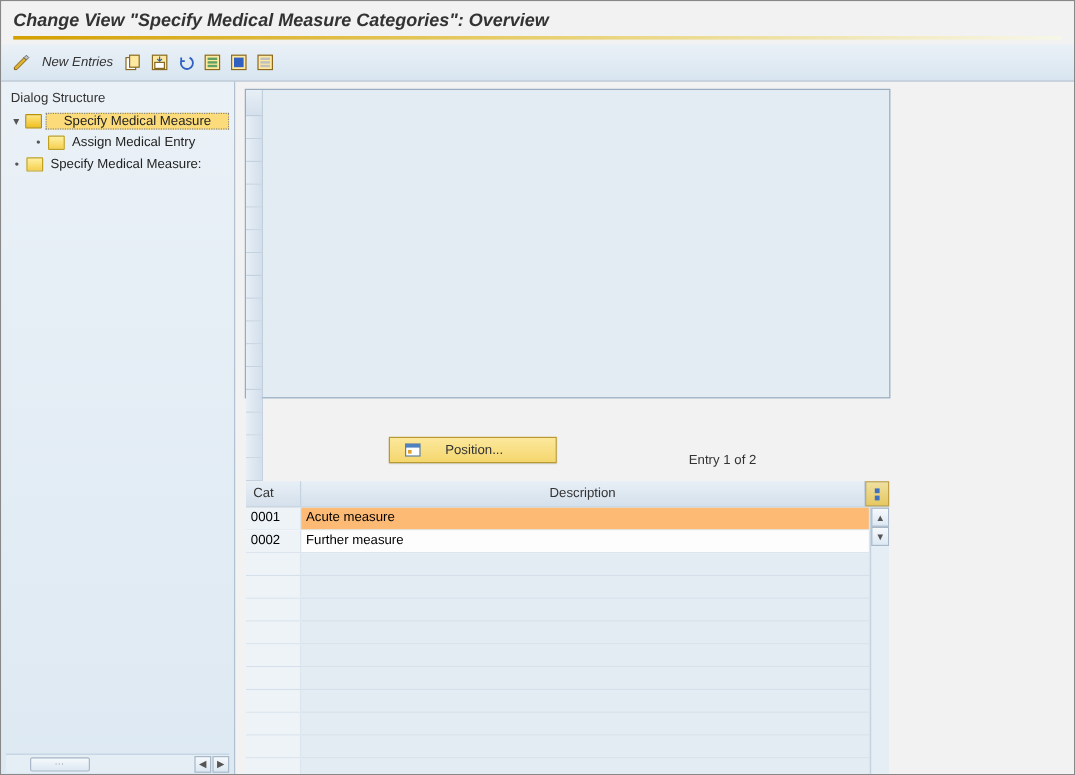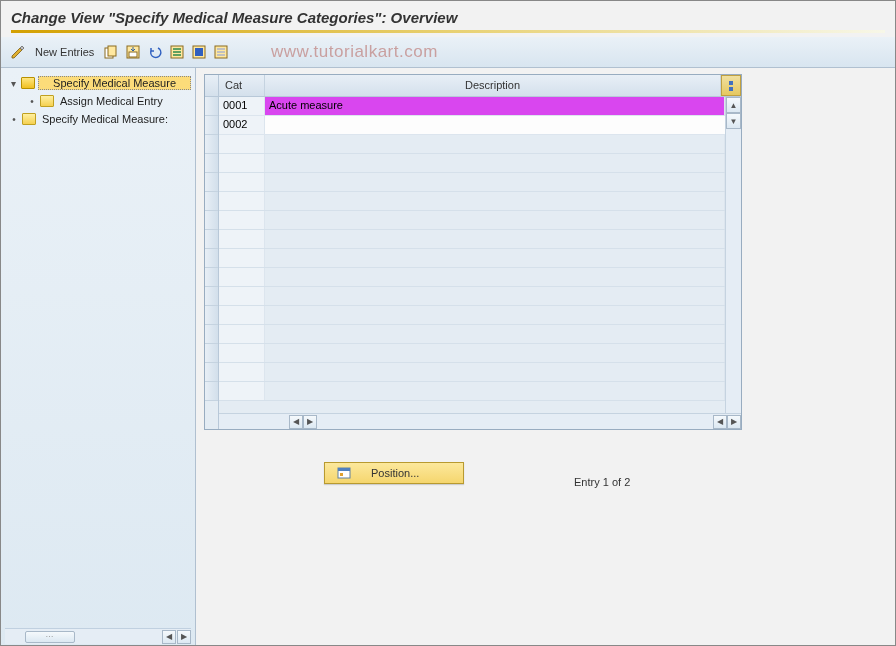--- a/index.html
+++ b/index.html
@@ -42,20 +42,21 @@
     display: flex;
     align-items: center;
     justify-content: center;
     cursor: pointer;
   }
   .new-entries {
     font-size: 11px;
     color: #333;
     padding: 0 4px;
     cursor: pointer;
+    font-style: italic;
   }
   .watermark {
     position: absolute;
     left: 270px;
     top: 5px;
     color: #c9a0a0;
     font-size: 17px;
     font-family: Arial, sans-serif;
     letter-spacing: 0.5px;
     pointer-events: none;
@@ -163,22 +164,23 @@
   }
   .content {
     flex: 1;
     padding: 6px 8px;
     position: relative;
   }
   .grid-wrap {
     border: 1px solid #98acc0;
     display: flex;
     width: 538px;
-    height: 356px;
+    height: 258px;
     background: #e4ecf3;
+    flex-direction: column;
   }
   .rowheads {
     width: 14px;
     display: flex;
     flex-direction: column;
     border-right: 1px solid #b8c8d8;
   }
   .rowheads .corner {
     height: 22px;
     background: linear-gradient(#e8eff6, #d4e0ec);
@@ -233,21 +235,21 @@
     border-bottom: 1px solid #dce5ee;
   }
   .grow.empty { background: #e4ecf3; border-bottom: 1px solid #d5e0ea; }
   .gc {
     padding: 2px 4px;
     font-size: 11px;
     border-right: 1px solid #dce5ee;
   }
   .gc.cat { width: 46px; background: #eef3f8; }
   .gc.desc { flex: 1; }
-  .gc.desc.sel { background: #d946ef; }
+  .gc.desc.sel { background: #fdba74; }
   .vscroll {
     width: 16px;
     display: flex;
     flex-direction: column;
     background: #e5edf5;
     border-left: 1px solid #c5d3e0;
   }
   .vscroll .arrow {
     height: 16px;
     background: linear-gradient(#f5f9fc, #dce8f2);
@@ -363,25 +365,25 @@
       </svg>
   </span>
   <span class="tb-icon">
     <svg width="14" height="14">
         <rect x="1" y="1" width="12" height="12" fill="#ffe8a0" stroke="#8a6a20"></rect>
         <rect x="3" y="3" width="8" height="2" fill="#c0c0c0"></rect>
         <rect x="3" y="6" width="8" height="2" fill="#c0c0c0"></rect>
         <rect x="3" y="9" width="8" height="2" fill="#c0c0c0"></rect>
       </svg>
   </span>
-  <div class="watermark">www.tutorialkart.com</div>
 </div>
 
 <div class="main">
   <div class="sidebar">
+    <div class="sidebar-title">Dialog Structure</div>
     <div class="tree">
       <div class="tree-item selected">
         <span class="exp">▾</span>
         <span class="folder open"></span>
         <span class="lbl">Specify Medical Measure</span>
       </div>
       <div class="tree-item child">
         <span class="exp">•</span>
         <span class="folder closed"></span>
         <span class="lbl">Assign Medical Entry</span>
@@ -438,20 +440,21 @@
           </div>
         </div>
         <div class="grid-rows">
           <div class="rows-inner" id="rows-inner">
               <div class="grow">
                 <div class="gc cat">0001</div>
                 <div class="gc desc sel">Acute measure</div>
               </div>
               <div class="grow">
                 <div class="gc cat">0002</div>
+                <div class="gc desc">Further measure</div>
               </div>
               <div class="grow empty">
                 <div class="gc cat"></div>
                 <div class="gc desc"></div>
               </div>
               <div class="grow empty">
                 <div class="gc cat"></div>
                 <div class="gc desc"></div>
               </div>
               <div class="grow empty">

